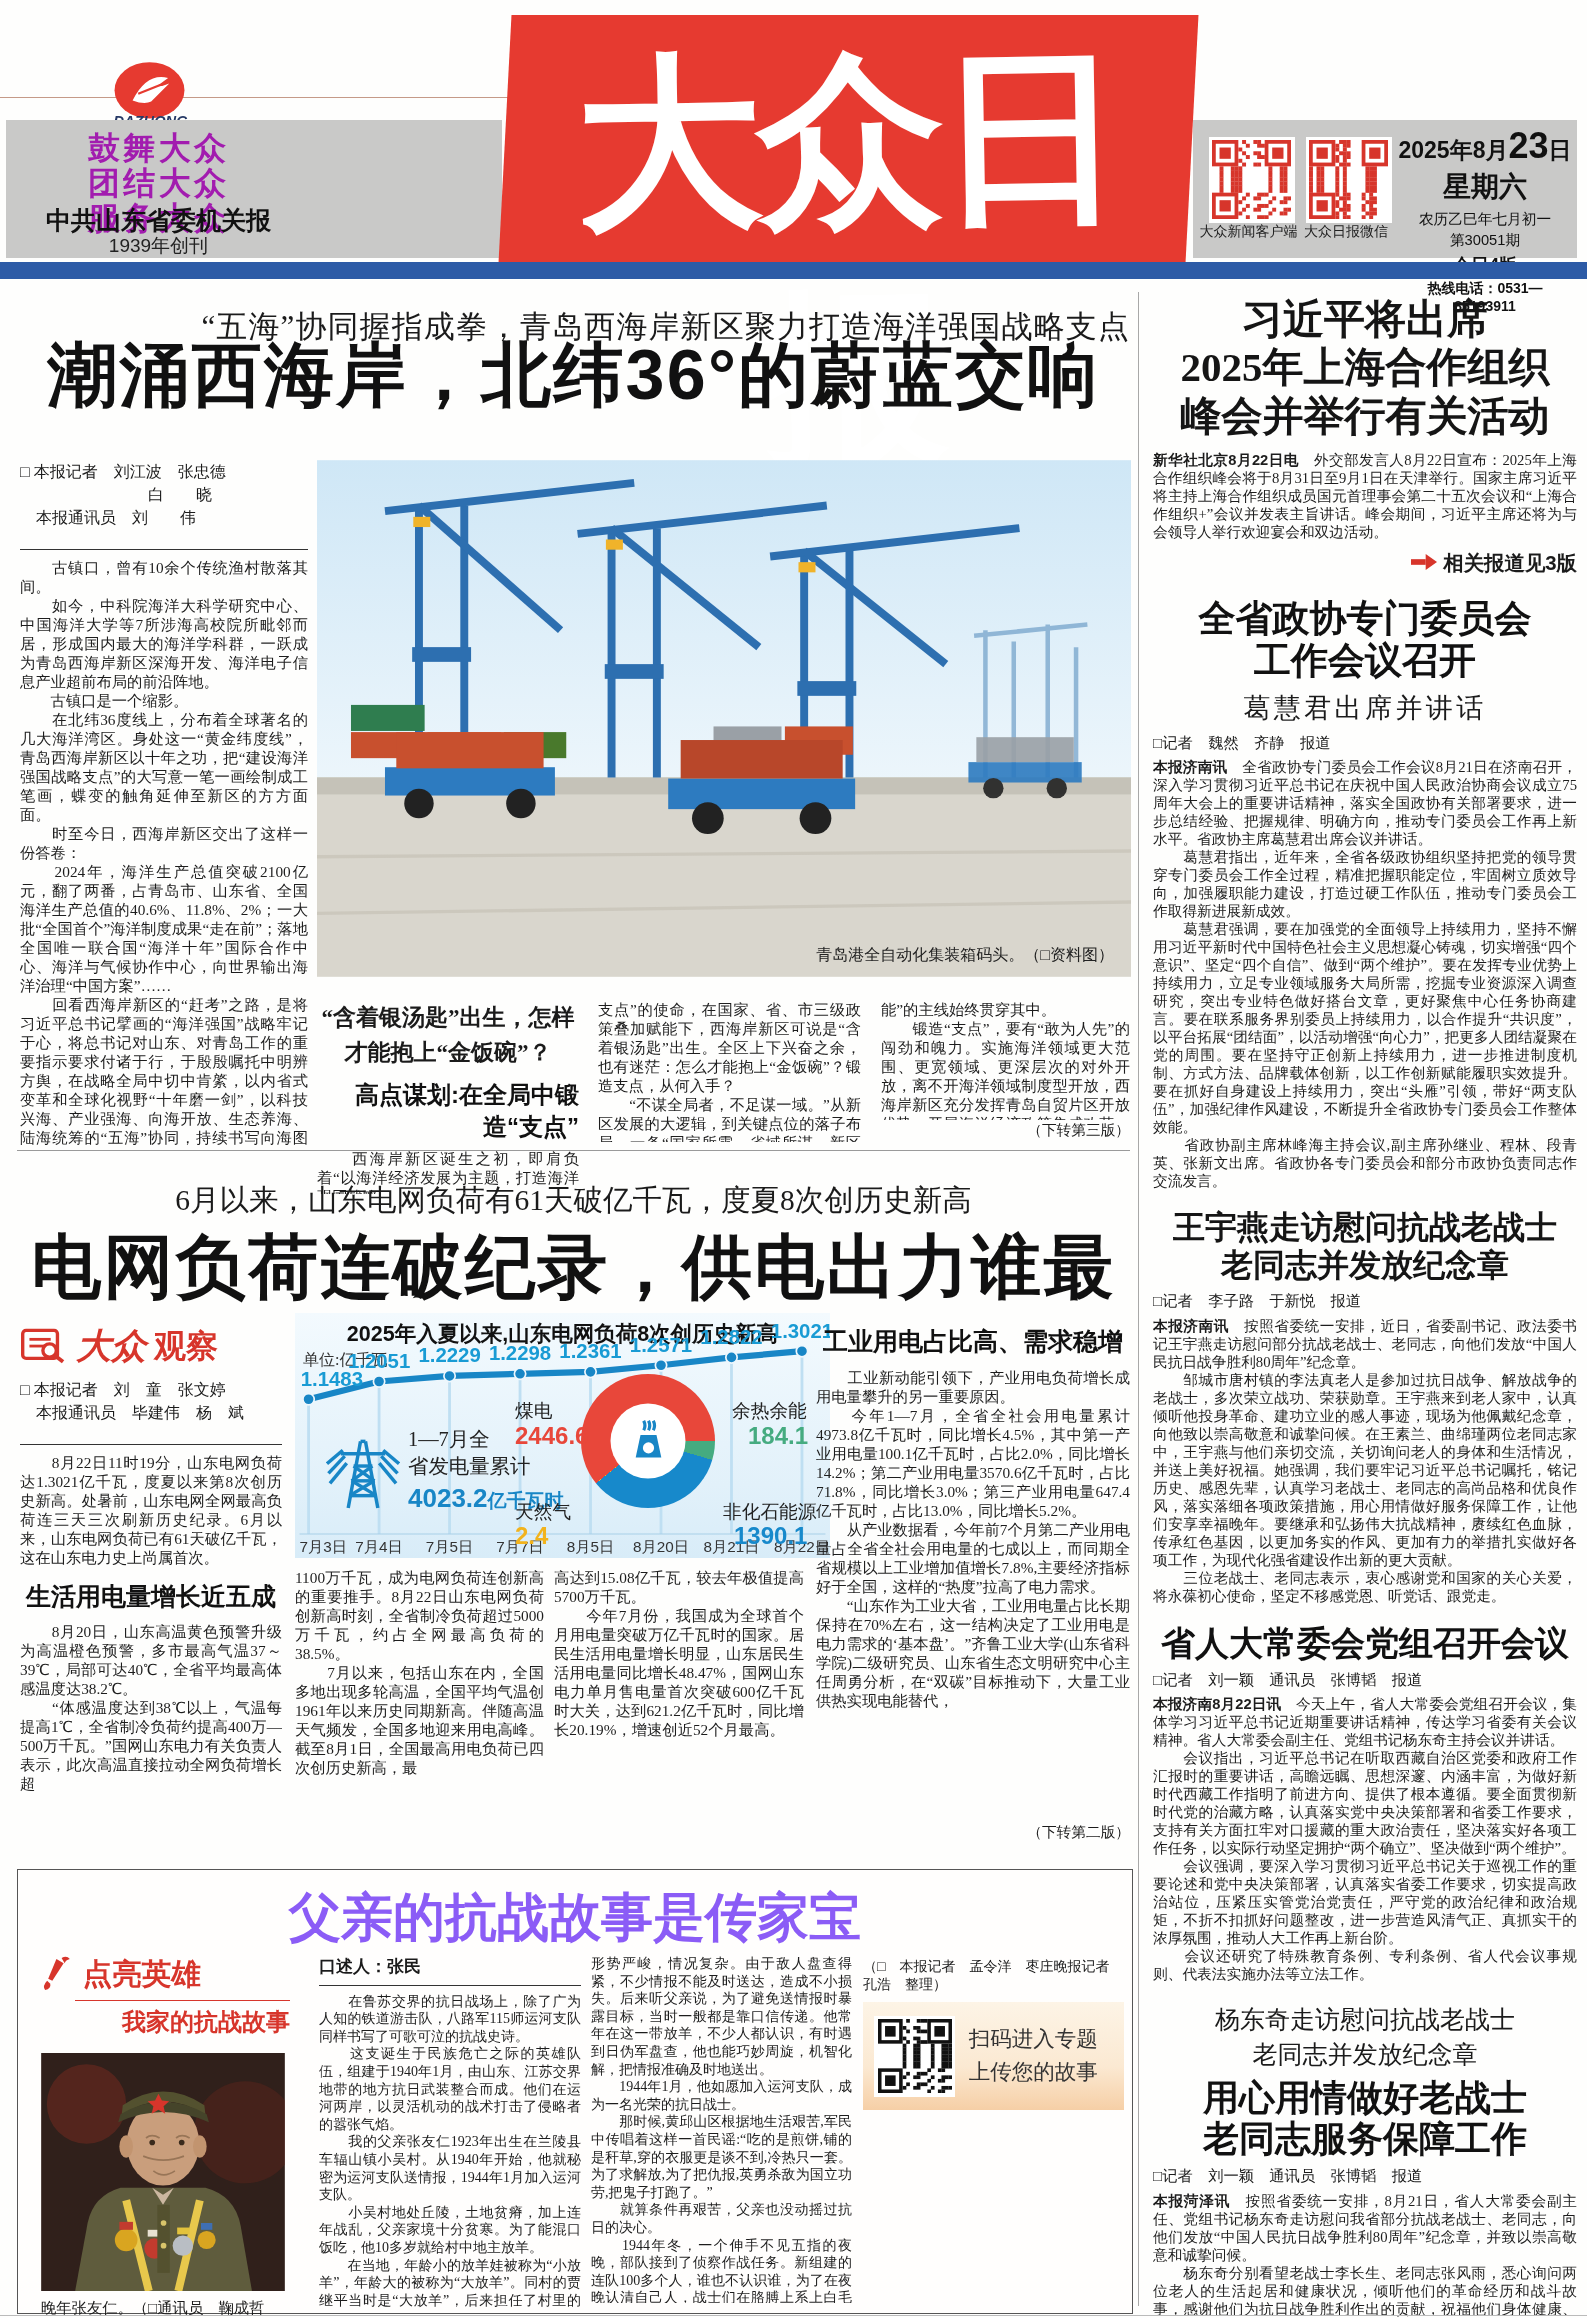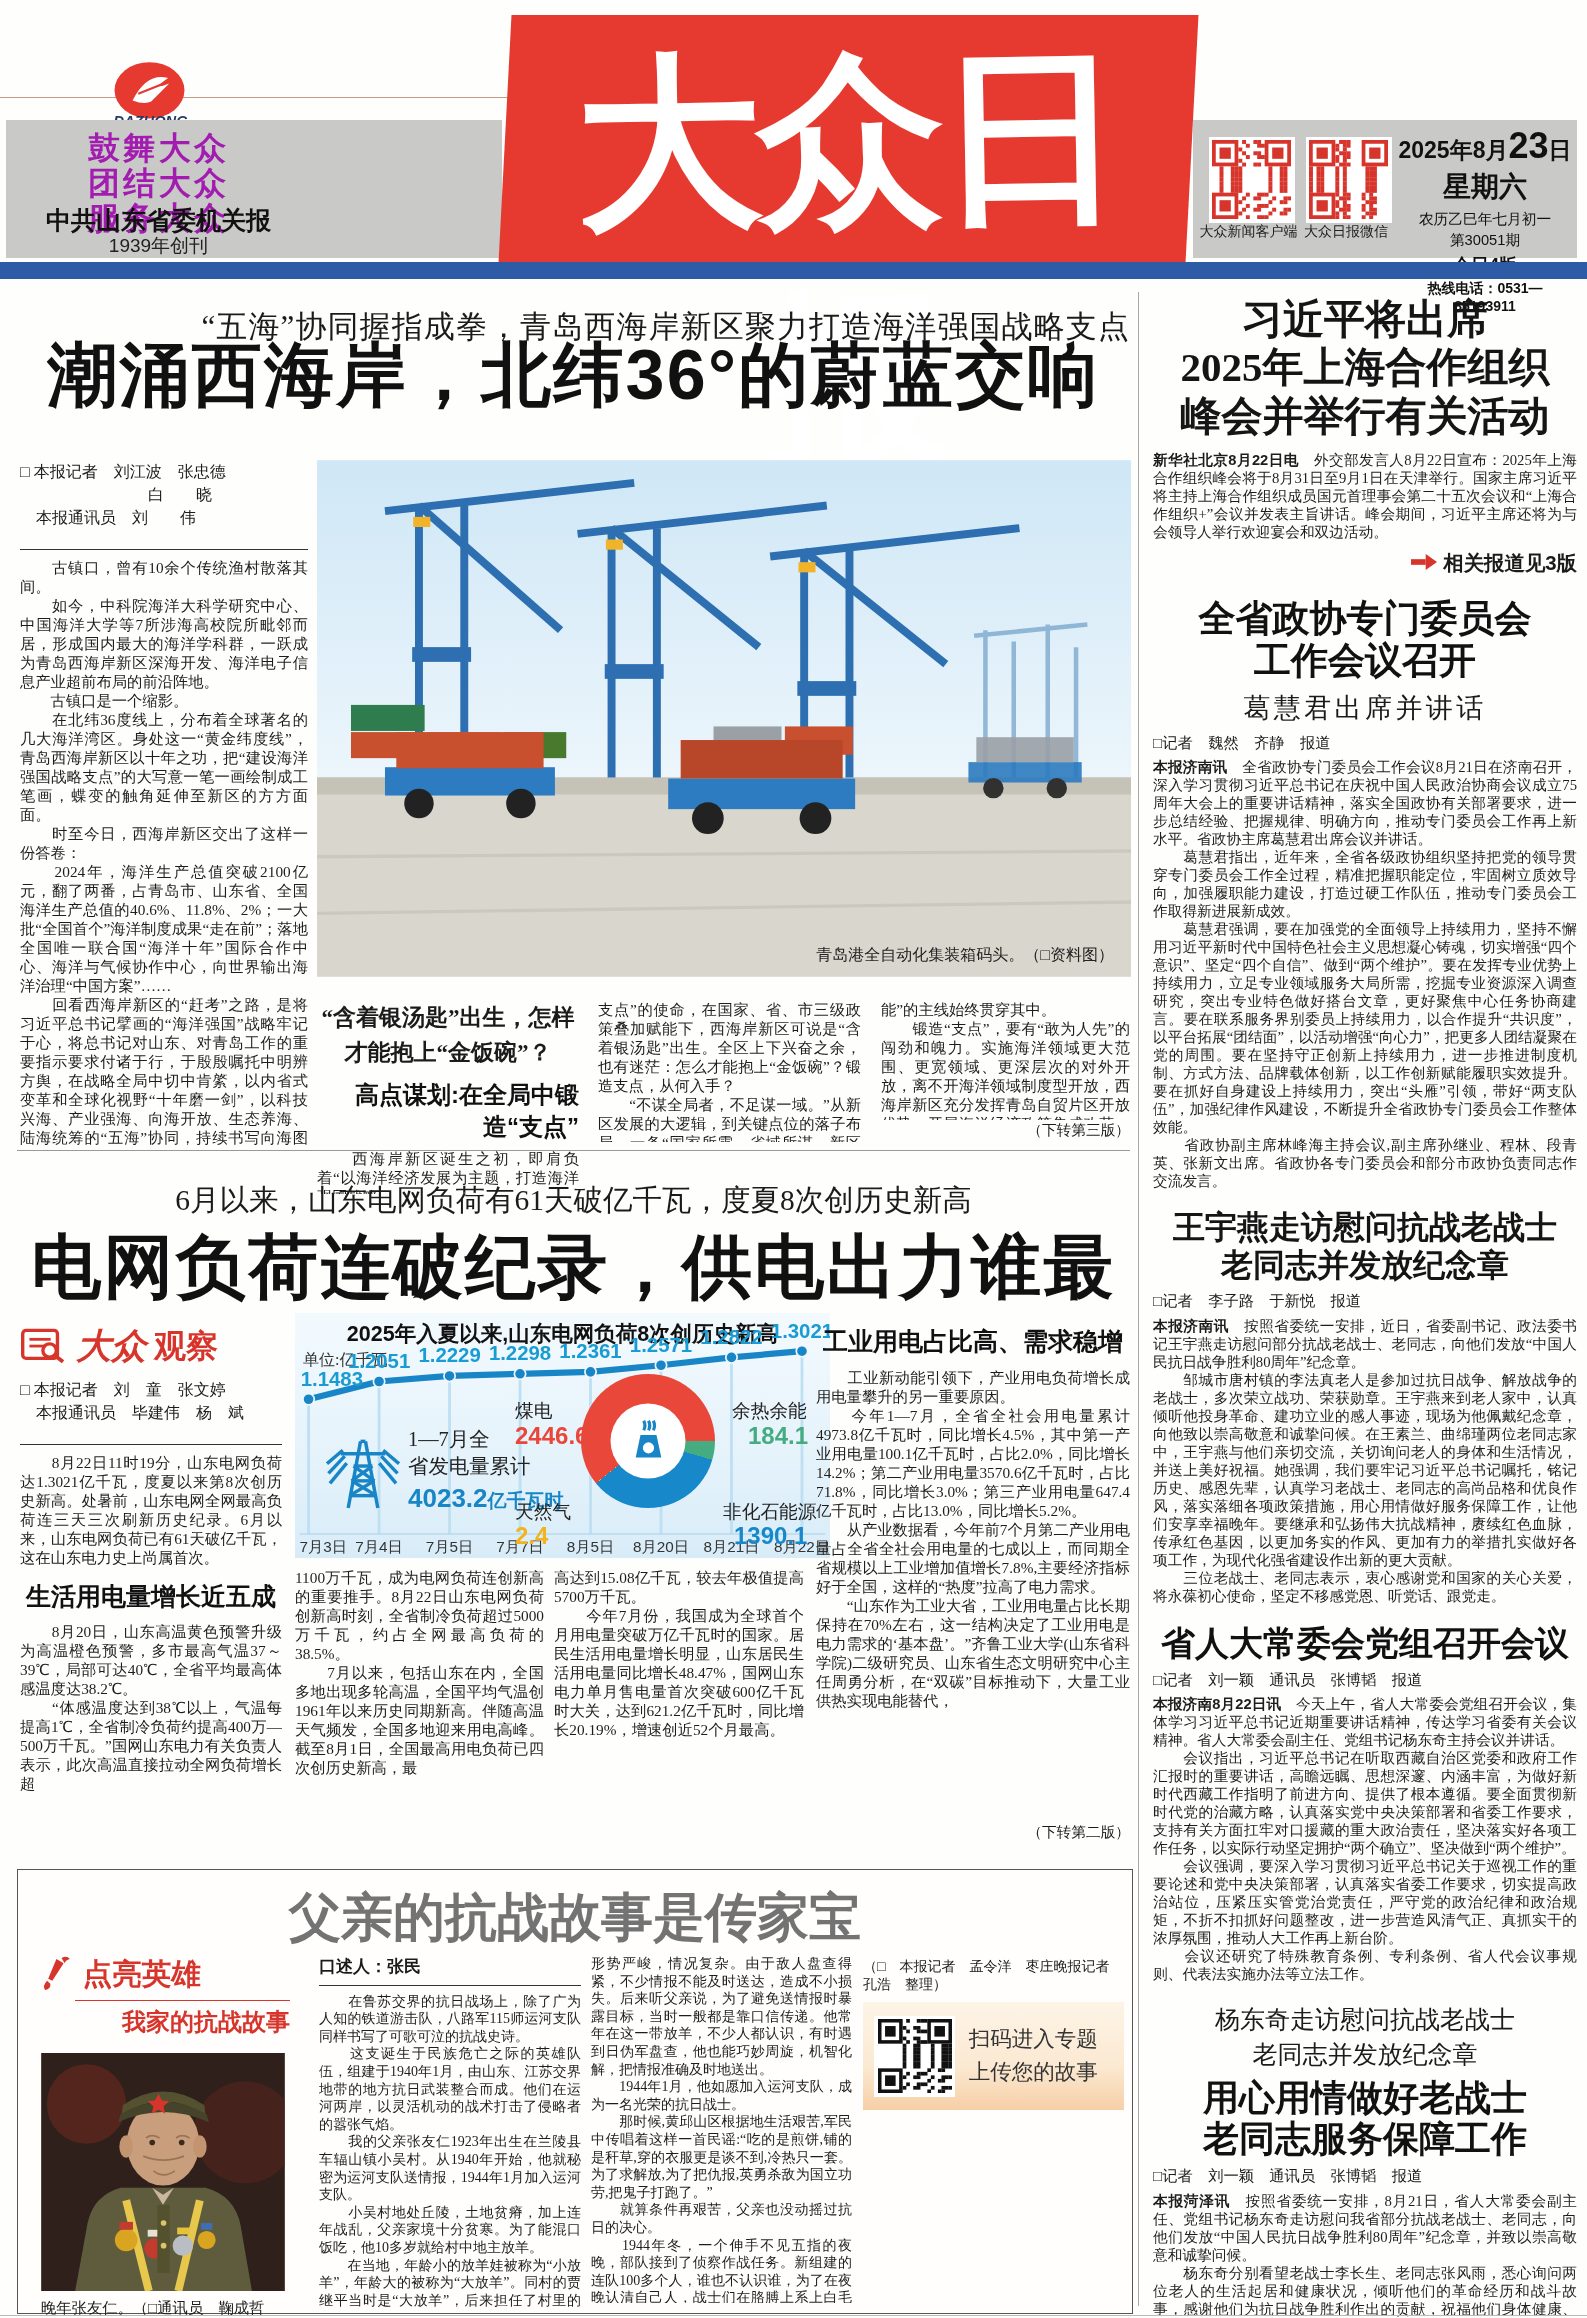--- a/index.html
+++ b/index.html
@@ -553,21 +553,21 @@
   <div class="abs" style="left:816px;top:1323px;width:314px;height:535px;">
     <div class="sans center subhead" style="font-size:25px;margin:2.3px 0 10.2px 0;">工业用电占比高、需求稳增</div>
     <div class="body-text serif" style="height:453px;">　　工业新动能引领下，产业用电负荷增长成用电量攀升的另一重要原因。
 　　今年1—7月，全省全社会用电量累计4973.8亿千瓦时，同比增长4.5%，其中第一产业用电量100.1亿千瓦时，占比2.0%，同比增长14.2%；第二产业用电量3570.6亿千瓦时，占比71.8%，同比增长3.0%；第三产业用电量647.4亿千瓦时，占比13.0%，同比增长5.2%。
 　　从产业数据看，今年前7个月第二产业用电量占全省全社会用电量的七成以上，而同期全省规模以上工业增加值增长7.8%,主要经济指标好于全国，这样的“热度”拉高了电力需求。
 　　“山东作为工业大省，工业用电量占比长期保持在70%左右，这一结构决定了工业用电是电力需求的‘基本盘’。”齐鲁工业大学(山东省科学院)二级研究员、山东省生态文明研究中心主任周勇分析，在“双碳”目标推动下，大量工业供热实现电能替代，</div>
     <div class="turn-note serif">（下转第二版）</div>
   </div>
 
   <div class="fam-box">
-    <div class="abs serif center" style="left:0;top:12.5px;width:100%;font-size:52px;font-weight:900;color:#737373;">父亲的抗战故事是传家宝</div>
+    <div class="abs serif center" style="left:0;top:12.5px;width:100%;font-size:52px;font-weight:900;color:#8b5cf6;">父亲的抗战故事是传家宝</div>
 
     <div class="abs" style="left:23px;top:85px;width:266px;">
       <div style="display:flex;align-items:center;gap:5.7px;">
         <span>
           <svg viewBox="0 0 70 70" width="36" height="36">
             <path d="M30 6 L44 14 L22 48 L14 44 Z" fill="#d7352b"></path>
             <path d="M12 48 Q2 58 8 66 Q20 64 18 54 Z" fill="#d7352b"></path>
             <path d="M40 4 q10 -6 16 2 q-8 2 -10 8 Z" fill="#d7352b"></path>
           </svg>
         </span>

